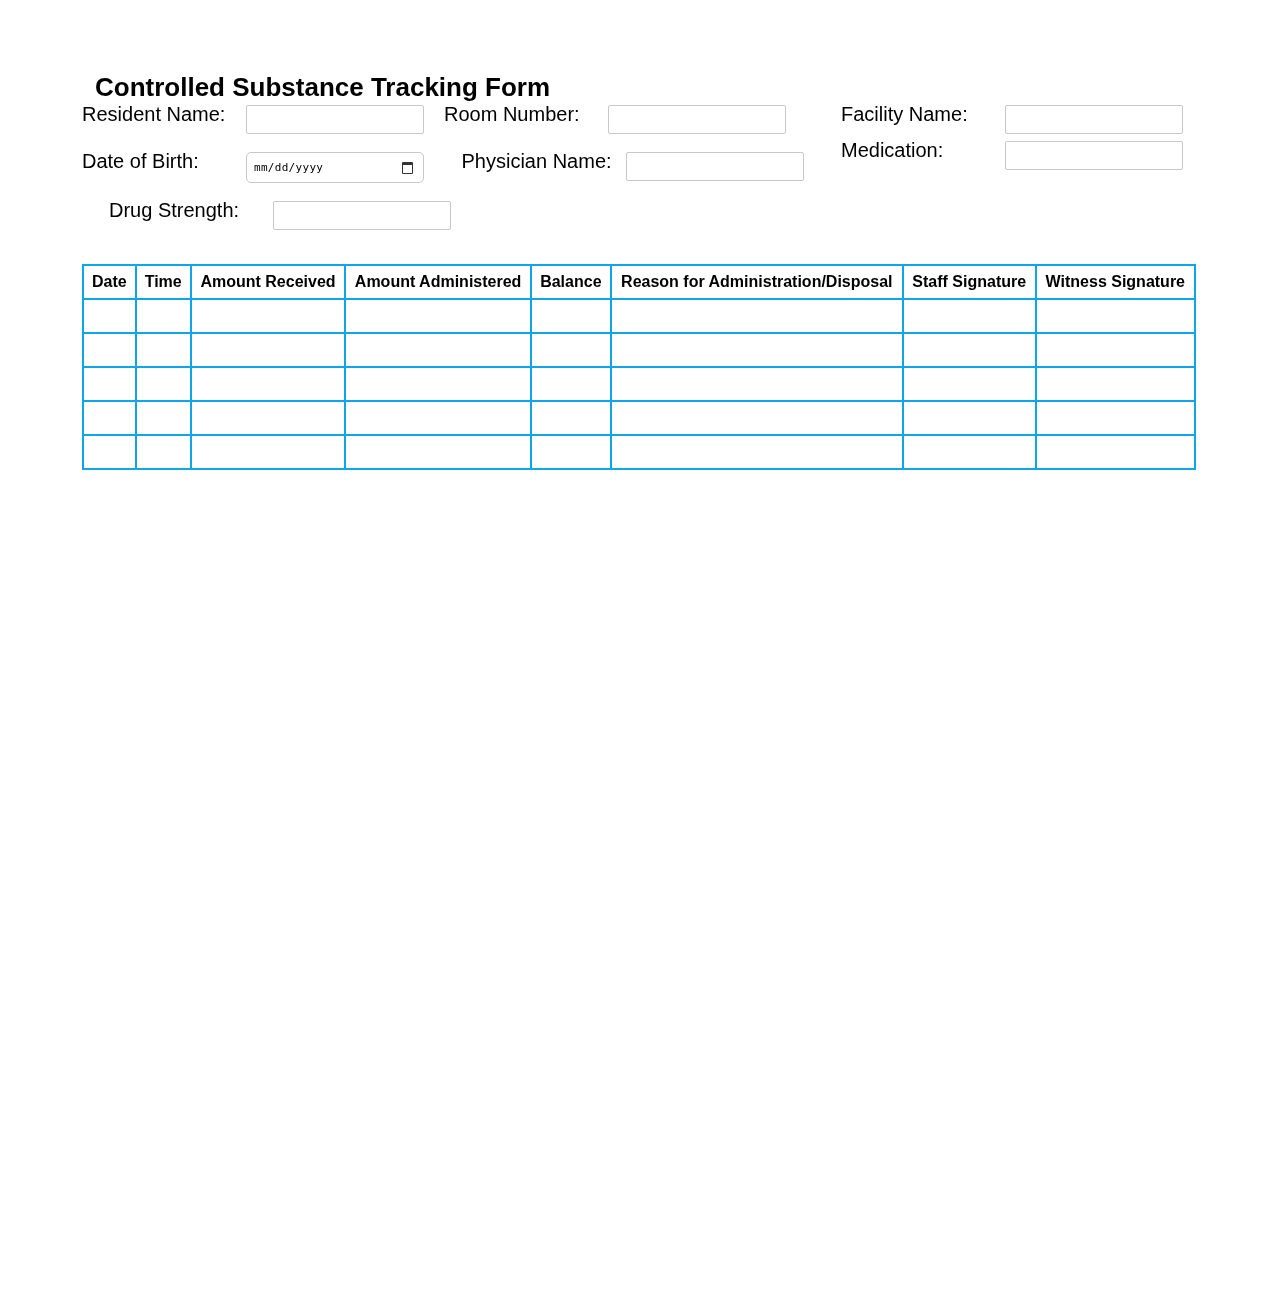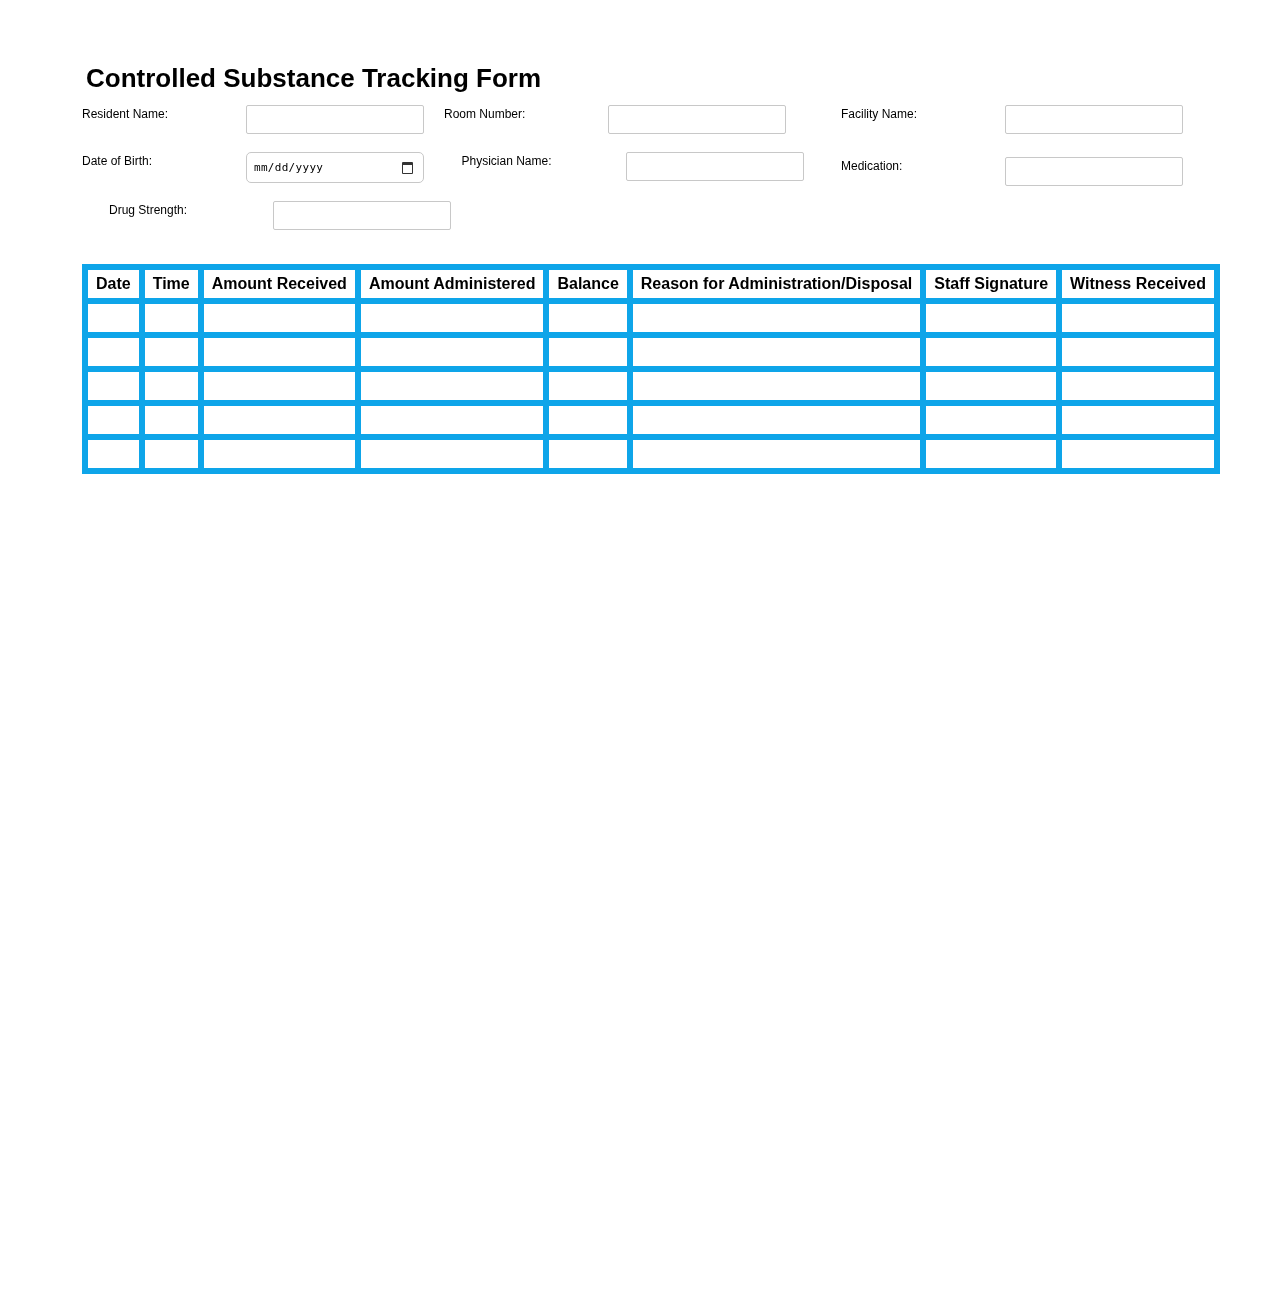--- a/index.html
+++ b/index.html
@@ -1,26 +1,26 @@
 <!DOCTYPE html>
 <html><head>
 <meta charset="utf-8">
 <style>
   html, body { margin: 0; padding: 0; background: #ffffff; }
   body { width: 1278px; height: 1300px; position: relative; font-family: "Liberation Sans", sans-serif; color: #000; }
   .container { position: absolute; left: 82px; top: 56px; width: 1114px; }
-  h1 { margin: 4px; font-size: 26px; font-weight: bold; line-height: 36px; height: 36px; }
+  h1 { margin: 13px; font-size: 26px; font-weight: bold; line-height: 36px; height: 36px; }
   .field { position: absolute; width: 342px; height: 31px; }
-  .field label { position: absolute; left: 0; top: 0; font-size: 12px; line-height: 18px; }
+  .field label { position: absolute; left: 0; top: 0; font-size: 20px; line-height: 18px; }
   .field input { position: absolute; left: 164px; top: 0; width: 178px; height: 29px; box-sizing: border-box; border: 1px solid #c8c8c8; border-radius: 2px; padding: 0 6px; font-family: "Liberation Sans", sans-serif; font-size: 14px; background: #fff; margin: 0; }
   .date-wrap { position: absolute; left: 164px; top: 0; width: 178px; height: 31px; box-sizing: border-box; border: 1px solid #c8c8c8; border-radius: 5px; background: #fff; }
   .date-wrap .ph { position: absolute; left: 7px; top: 8px; font-family: "DejaVu Sans Mono", monospace; font-size: 11px; line-height: 14px; letter-spacing: 0.3px; }
   .date-wrap .cal { position: absolute; right: 10px; top: 9px; width: 9px; height: 8px; border: 1.5px solid #333; border-top-width: 3px; border-radius: 1px; box-sizing: content-box; }
   table { position: absolute; left: 82px; top: 264px; border-collapse: collapse; width: 1114px; }
-  th, td { border: 6px solid #0ea5e9; height: 34px; padding: 0 8px; box-sizing: border-box; }
+  th, td { border: 2px solid #0ea5e9; height: 34px; padding: 0 8px; box-sizing: border-box; }
   th { font-size: 16px; font-weight: bold; text-align: center; white-space: nowrap; }
 </style>
 </head>
 <body>
 
 <div class="container">
   <h1>Controlled Substance Tracking Form</h1>
 </div>
 
 <div style="position:absolute;left:82px;top:105px;width:1114px;height:130px;">
@@ -42,21 +42,21 @@
     <label>Date of Birth:</label>
     <div class="date-wrap">
       <span class="ph">mm/dd/yyyy</span>
       <span class="cal"></span>
     </div>
   </div>
   <div class="field" style="left:379.5px;top:47px;">
     <label>Physician Name:</label>
     <input type="text" value="" style="">
   </div>
-  <div class="field" style="left:759px;top:52px;">
+  <div class="field" style="left:759px;top:36px;">
     <label>Medication:</label>
     <input type="text" value="" style="">
   </div>
 
   <div class="field" style="left:0;top:96px;margin-left:27px;">
     <label>Drug Strength:</label>
     <input type="text" value="" style="">
   </div>
 </div>
 
@@ -73,21 +73,21 @@
   </colgroup>
   <thead>
     <tr>
       <th>Date</th>
       <th>Time</th>
       <th>Amount Received</th>
       <th>Amount Administered</th>
       <th>Balance</th>
       <th>Reason for Administration/Disposal</th>
       <th>Staff Signature</th>
-      <th>Witness Received</th>
+      <th>Witness Signature</th>
     </tr>
   </thead>
   <tbody>
     <tr>
       <td></td>
       <td></td>
       <td></td>
       <td></td>
       <td></td>
       <td></td>

